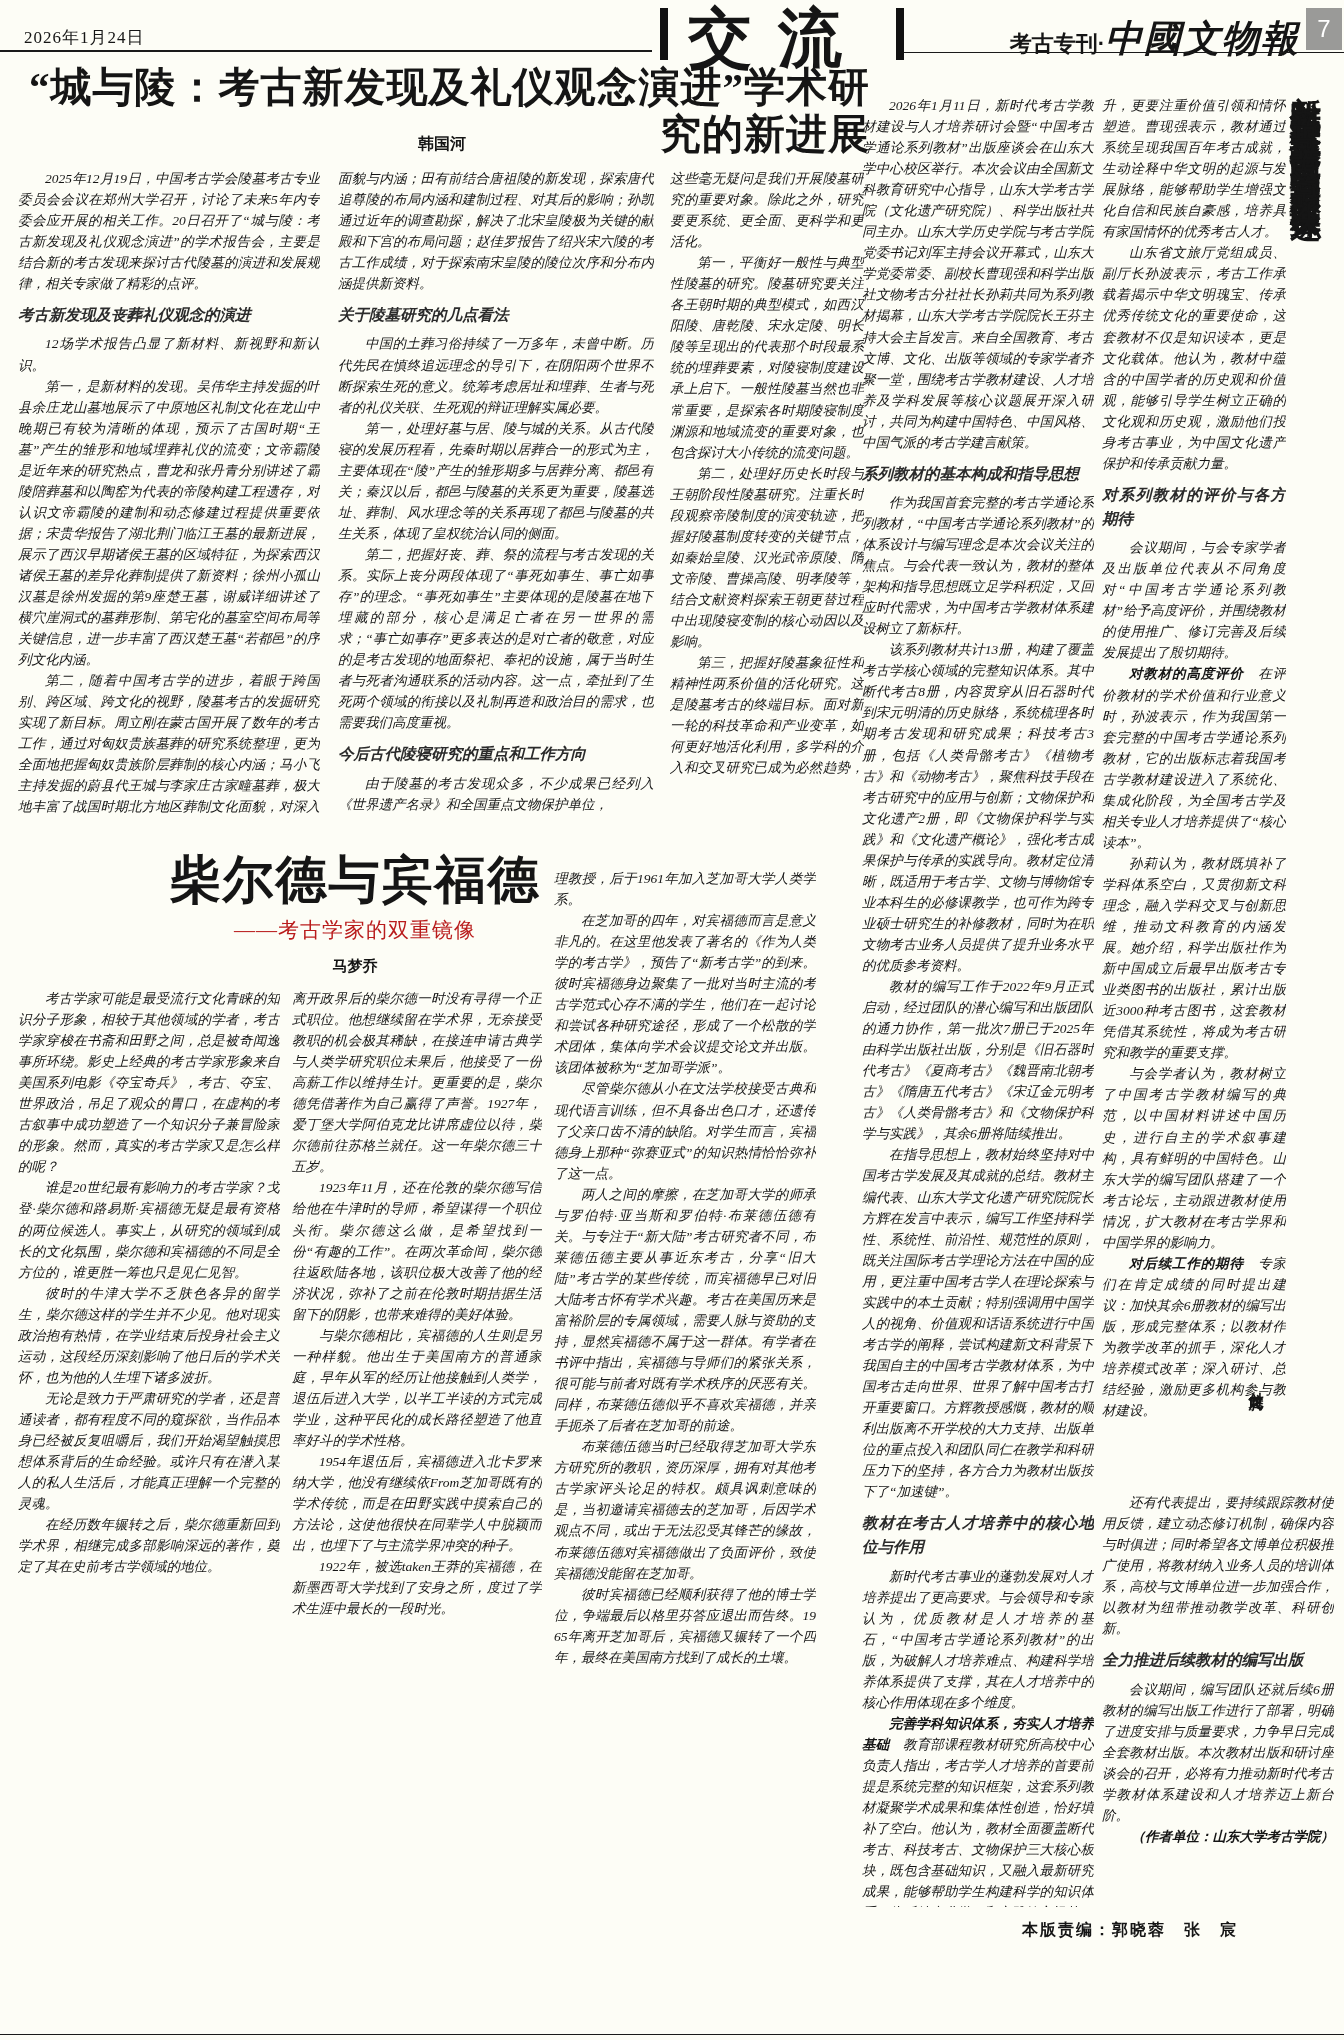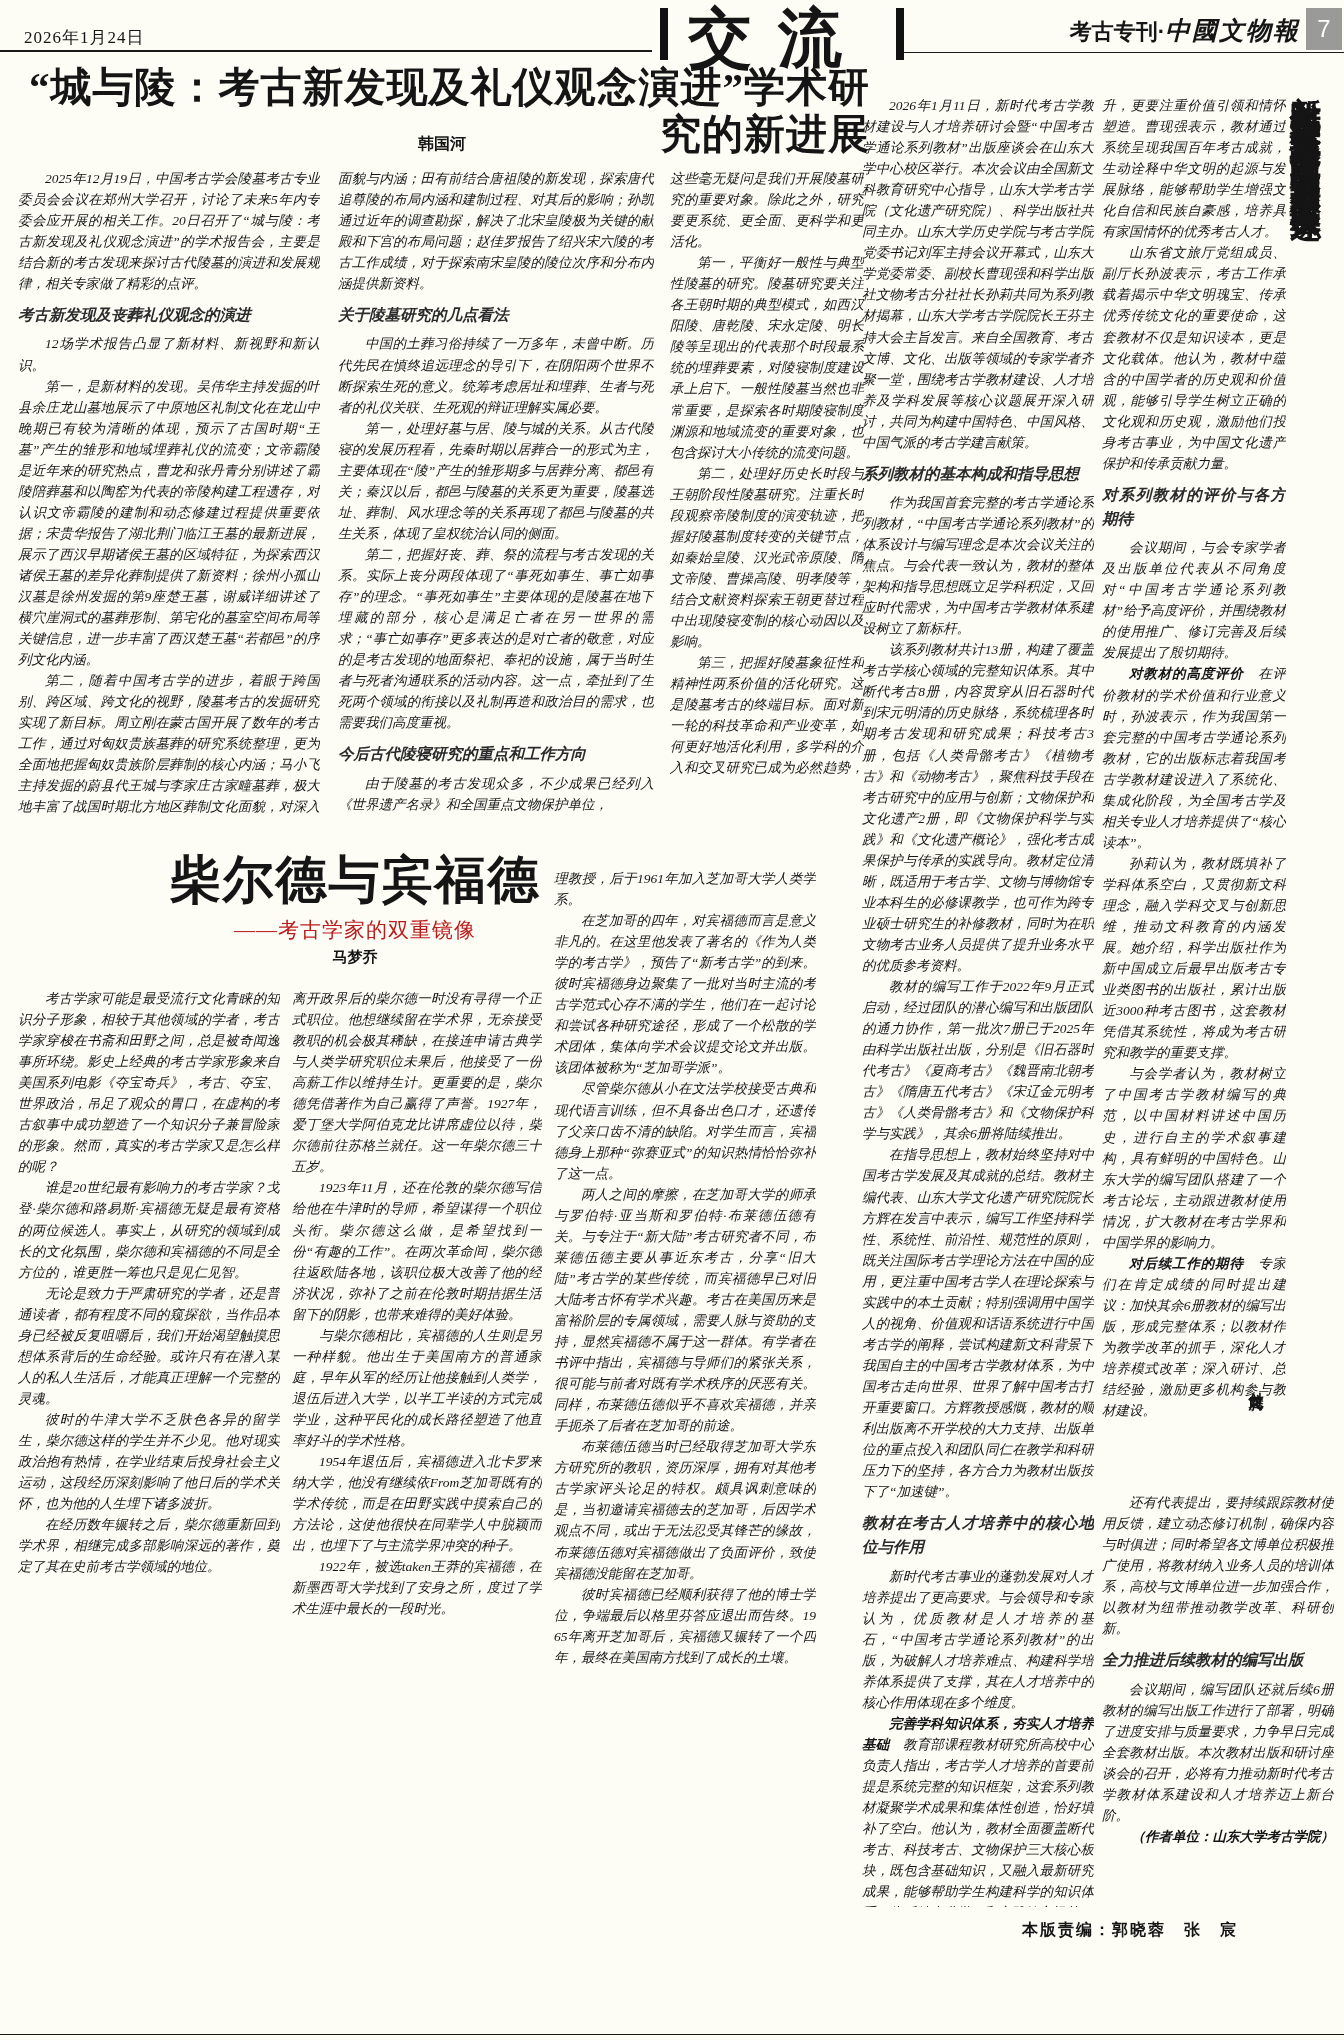--- a/index.html
+++ b/index.html
@@ -6,37 +6,37 @@
   #page{position:relative;width:1344px;height:2040px;background:#fdfdf6;color:#151515;
         font-family:"Liberation Serif","DejaVu Serif",serif;overflow:hidden;}
   .abs{position:absolute;}
   
   .hdr-date{font-size:17px;letter-spacing:1px;}
   .rule{background:#1a1a1a;height:2px;}
   .vbar{width:8px;background:#111;}
   .masthead-center{font-size:64px;font-weight:900;letter-spacing:26px;
         font-family:"Liberation Sans","DejaVu Sans",sans-serif;line-height:1;}
   .mast-right{font-size:22px;font-weight:700;font-family:"Liberation Sans",sans-serif;}
-  .paper-name{font-size:25px;font-weight:900;font-style:italic;
+  .paper-name{font-size:37px;font-weight:900;font-style:italic;
         font-family:"Liberation Serif",serif;letter-spacing:2px;}
   .pagebox{width:36px;height:42px;background:#9a9a98;color:#fff;font-size:24px;
         display:flex;align-items:center;justify-content:center;
         font-family:"Liberation Sans",sans-serif;}
   
   .col{overflow:hidden;text-align:justify;font-size:13.5px;line-height:1.56;word-break:break-all;font-style:italic;}
   .col p{margin:0;text-indent:2em;}
   .sec-head{font-family:"Liberation Sans","DejaVu Sans",sans-serif;font-weight:700;
         font-size:15.5px;color:#2b2b2b;margin:9px 0 6px;text-indent:0 !important;}
   .lead-bold{font-weight:700;font-family:"Liberation Sans",sans-serif;}
   .credit{font-weight:700;}
   .a1-headline{font-size:41px;font-weight:900;letter-spacing:1px;text-align:right;line-height:1.15;}
   .byline{font-size:16px;text-align:center;font-weight:700;}
   .a2-headline{font-size:51px;font-weight:900;text-align:center;line-height:1.1;letter-spacing:2px;}
   .a2-sub{font-size:21px;text-align:center;letter-spacing:1px;color:#b91c1c;margin-top:8px;}
-  .a2-byline{font-size:15px;text-align:center;font-weight:700;margin-top:4px;}
+  .a2-byline{font-size:15px;text-align:center;font-weight:700;margin-top:13px;}
   .vtitle{writing-mode:vertical-rl;font-size:31px;font-weight:900;letter-spacing:3px;
         line-height:1;text-align:justify;font-family:"Liberation Serif",serif;}
   .vbyline{writing-mode:vertical-rl;font-size:15px;font-weight:700;letter-spacing:2px;}
   .footer-editors{font-size:16px;font-weight:700;letter-spacing:2px;
         font-family:"Liberation Sans",sans-serif;}
 </style>
 </head>
 <body>
 
 <div id="page">
@@ -86,22 +86,22 @@
 
   <div class="abs" style="left:140px;top:852px;width:430px;">
     <div class="a2-headline">柴尔德与宾福德</div>
     <div class="a2-sub">——考古学家的双重镜像</div>
     <div class="a2-byline">马梦乔</div>
   </div>
 
   <div class="abs col" style="left:18px;top:988px;width:262px;height:1002px;">
     <p>考古学家可能是最受流行文化青睐的知识分子形象，相较于其他领域的学者，考古学家穿梭在书斋和田野之间，总是被奇闻逸事所环绕。影史上经典的考古学家形象来自美国系列电影《夺宝奇兵》，考古、夺宝、世界政治，吊足了观众的胃口，在虚构的考古叙事中成功塑造了一个知识分子兼冒险家的形象。然而，真实的考古学家又是怎么样的呢？</p>
     <p>谁是20世纪最有影响力的考古学家？戈登·柴尔德和路易斯·宾福德无疑是最有资格的两位候选人。事实上，从研究的领域到成长的文化氛围，柴尔德和宾福德的不同是全方位的，谁更胜一筹也只是见仁见智。</p>
+    <p>彼时的牛津大学不乏肤色各异的留学生，柴尔德这样的学生并不少见。他对现实政治抱有热情，在学业结束后投身社会主义运动，这段经历深刻影响了他日后的学术关怀，也为他的人生埋下诸多波折。</p>
     <p>无论是致力于严肃研究的学者，还是普通读者，都有程度不同的窥探欲，当作品本身已经被反复咀嚼后，我们开始渴望触摸思想体系背后的生命经验。或许只有在潜入某人的私人生活后，才能真正理解一个完整的灵魂。</p>
-    <p>彼时的牛津大学不乏肤色各异的留学生，柴尔德这样的学生并不少见。他对现实政治抱有热情，在学业结束后投身社会主义运动，这段经历深刻影响了他日后的学术关怀，也为他的人生埋下诸多波折。</p>
     <p>在经历数年辗转之后，柴尔德重新回到学术界，相继完成多部影响深远的著作，奠定了其在史前考古学领域的地位。</p>
   </div>
 
   <div class="abs col" style="left:292px;top:988px;width:250px;height:1002px;">
     <p style="text-indent:0;">离开政界后的柴尔德一时没有寻得一个正式职位。他想继续留在学术界，无奈接受教职的机会极其稀缺，在接连申请古典学与人类学研究职位未果后，他接受了一份高薪工作以维持生计。更重要的是，柴尔德凭借著作为自己赢得了声誉。1927年，爱丁堡大学阿伯克龙比讲席虚位以待，柴尔德前往苏格兰就任。这一年柴尔德三十五岁。</p>
     <p>1923年11月，还在伦敦的柴尔德写信给他在牛津时的导师，希望谋得一个职位头衔。柴尔德这么做，是希望找到一份“有趣的工作”。在两次革命间，柴尔德往返欧陆各地，该职位极大改善了他的经济状况，弥补了之前在伦敦时期拮据生活留下的阴影，也带来难得的美好体验。</p>
     <p>与柴尔德相比，宾福德的人生则是另一种样貌。他出生于美国南方的普通家庭，早年从军的经历让他接触到人类学，退伍后进入大学，以半工半读的方式完成学业，这种平民化的成长路径塑造了他直率好斗的学术性格。</p>
     <p>1954年退伍后，宾福德进入北卡罗来纳大学，他没有继续依From芝加哥既有的学术传统，而是在田野实践中摸索自己的方法论，这使他很快在同辈学人中脱颖而出，也埋下了与主流学界冲突的种子。</p>
     <p>1922年，被选taken王莽的宾福德，在新墨西哥大学找到了安身之所，度过了学术生涯中最长的一段时光。</p>
   </div>

